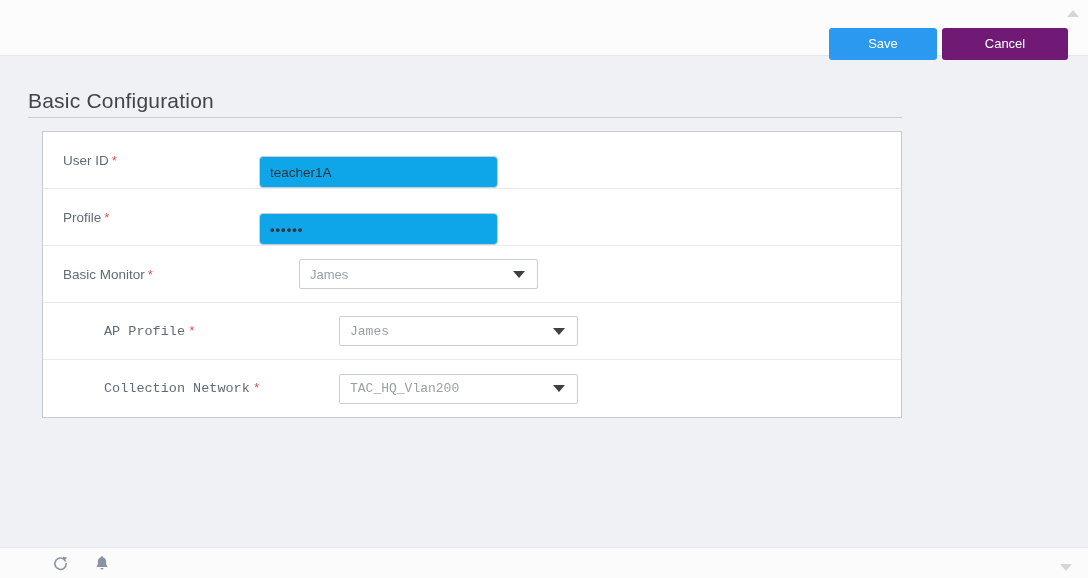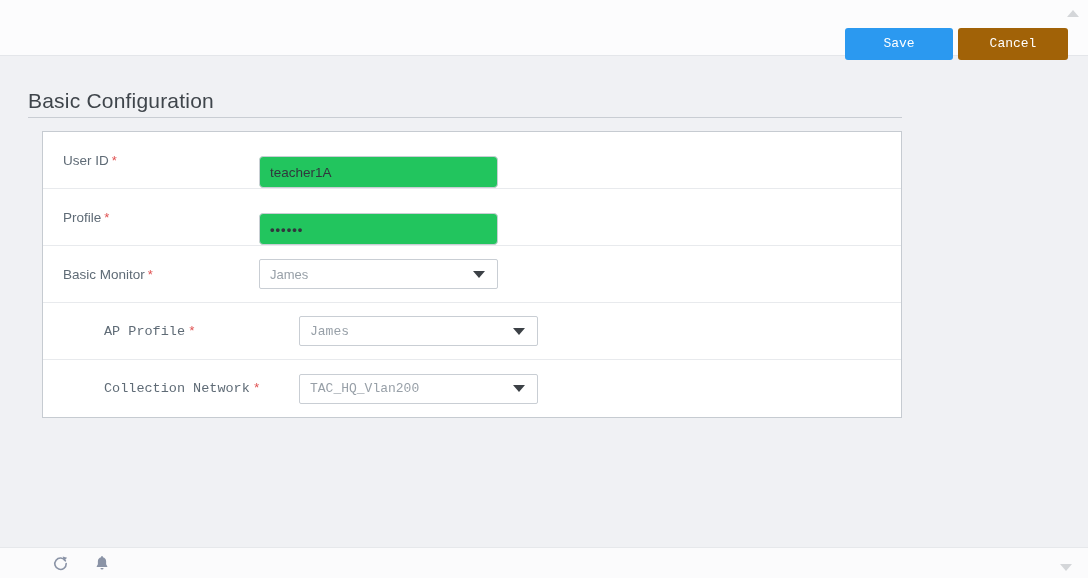--- a/index.html
+++ b/index.html
@@ -13,25 +13,25 @@
   
   .topbar {
     position: absolute; left: 0; top: 0; width: 1088px; height: 56px;
     background: #fcfcfd;
     border-bottom: 1px solid #e4e6ea;
     display: flex; align-items: center; justify-content: flex-end;
     padding-right: 20px; gap: 5px;
   }
   .btn {
     height: 32px; border: none; border-radius: 3px;
-    color: #ffffff; font-size: 13px; font-family: Liberation Mono, monospace;
+    color: #ffffff; font-size: 13px; font-family: Liberation Sans, sans-serif;
     cursor: pointer; display: flex; align-items: center; justify-content: center; margin-top: 32px;
   }
   .btn-save   { width: 108px; background: #2b99f0; }
-  .btn-cancel { width: 110px; background: #a16207; }
+  .btn-cancel { width: 126px; background: #701a75; }
 
   
   .section-title {
     position: absolute; left: 28px; top: 89px;
     font-size: 21px; color: #3f454b; letter-spacing: .2px;
   }
   .section-rule {
     position: absolute; left: 28px; top: 117px; width: 874px; height: 0;
     border-top: 1px solid #c9cdd3;
   }
@@ -53,31 +53,32 @@
   .row.base   .label-wrap { width: 196px; }
   .row.indent { padding-left: 61px; font-family: Liberation Mono, monospace; }
   .row.indent .label-wrap { width: 195px; }
   .field-label { font-size: 13.5px; color: #5f6b76; }
   .required { color: #e05252; font-size: 13px; margin-left: 3px; }
 
   .text-input {
     width: 239px; height: 30px;
     border: 1px solid #c9ced4; border-radius: 4px;
     padding: 15px 10px; font-size: 13.5px; color: #31373d;
-    font-family: inherit; background: #22c55e; outline: none; margin-top: 24px;
+    font-family: inherit; background: #0ea5e9; outline: none; margin-top: 24px;
   }
   .password-input { letter-spacing: 1px; font-weight: bold; font-size: 13px; }
 
   .select {
     width: 239px; height: 30px;
     border: 1px solid #c9ced4; border-radius: 2px;
     background: #fff;
     display: flex; align-items: center; justify-content: space-between;
     padding: 0 12px 0 10px;
     cursor: pointer;
+    margin-left: 40px;
   }
   .select .sel-text { font-size: 13px; color: #98a0a8; }
   .caret-down {
     width: 0; height: 0;
     border-left: 6px solid transparent;
     border-right: 6px solid transparent;
     border-top: 7px solid #3c4146;
   }
 
   

